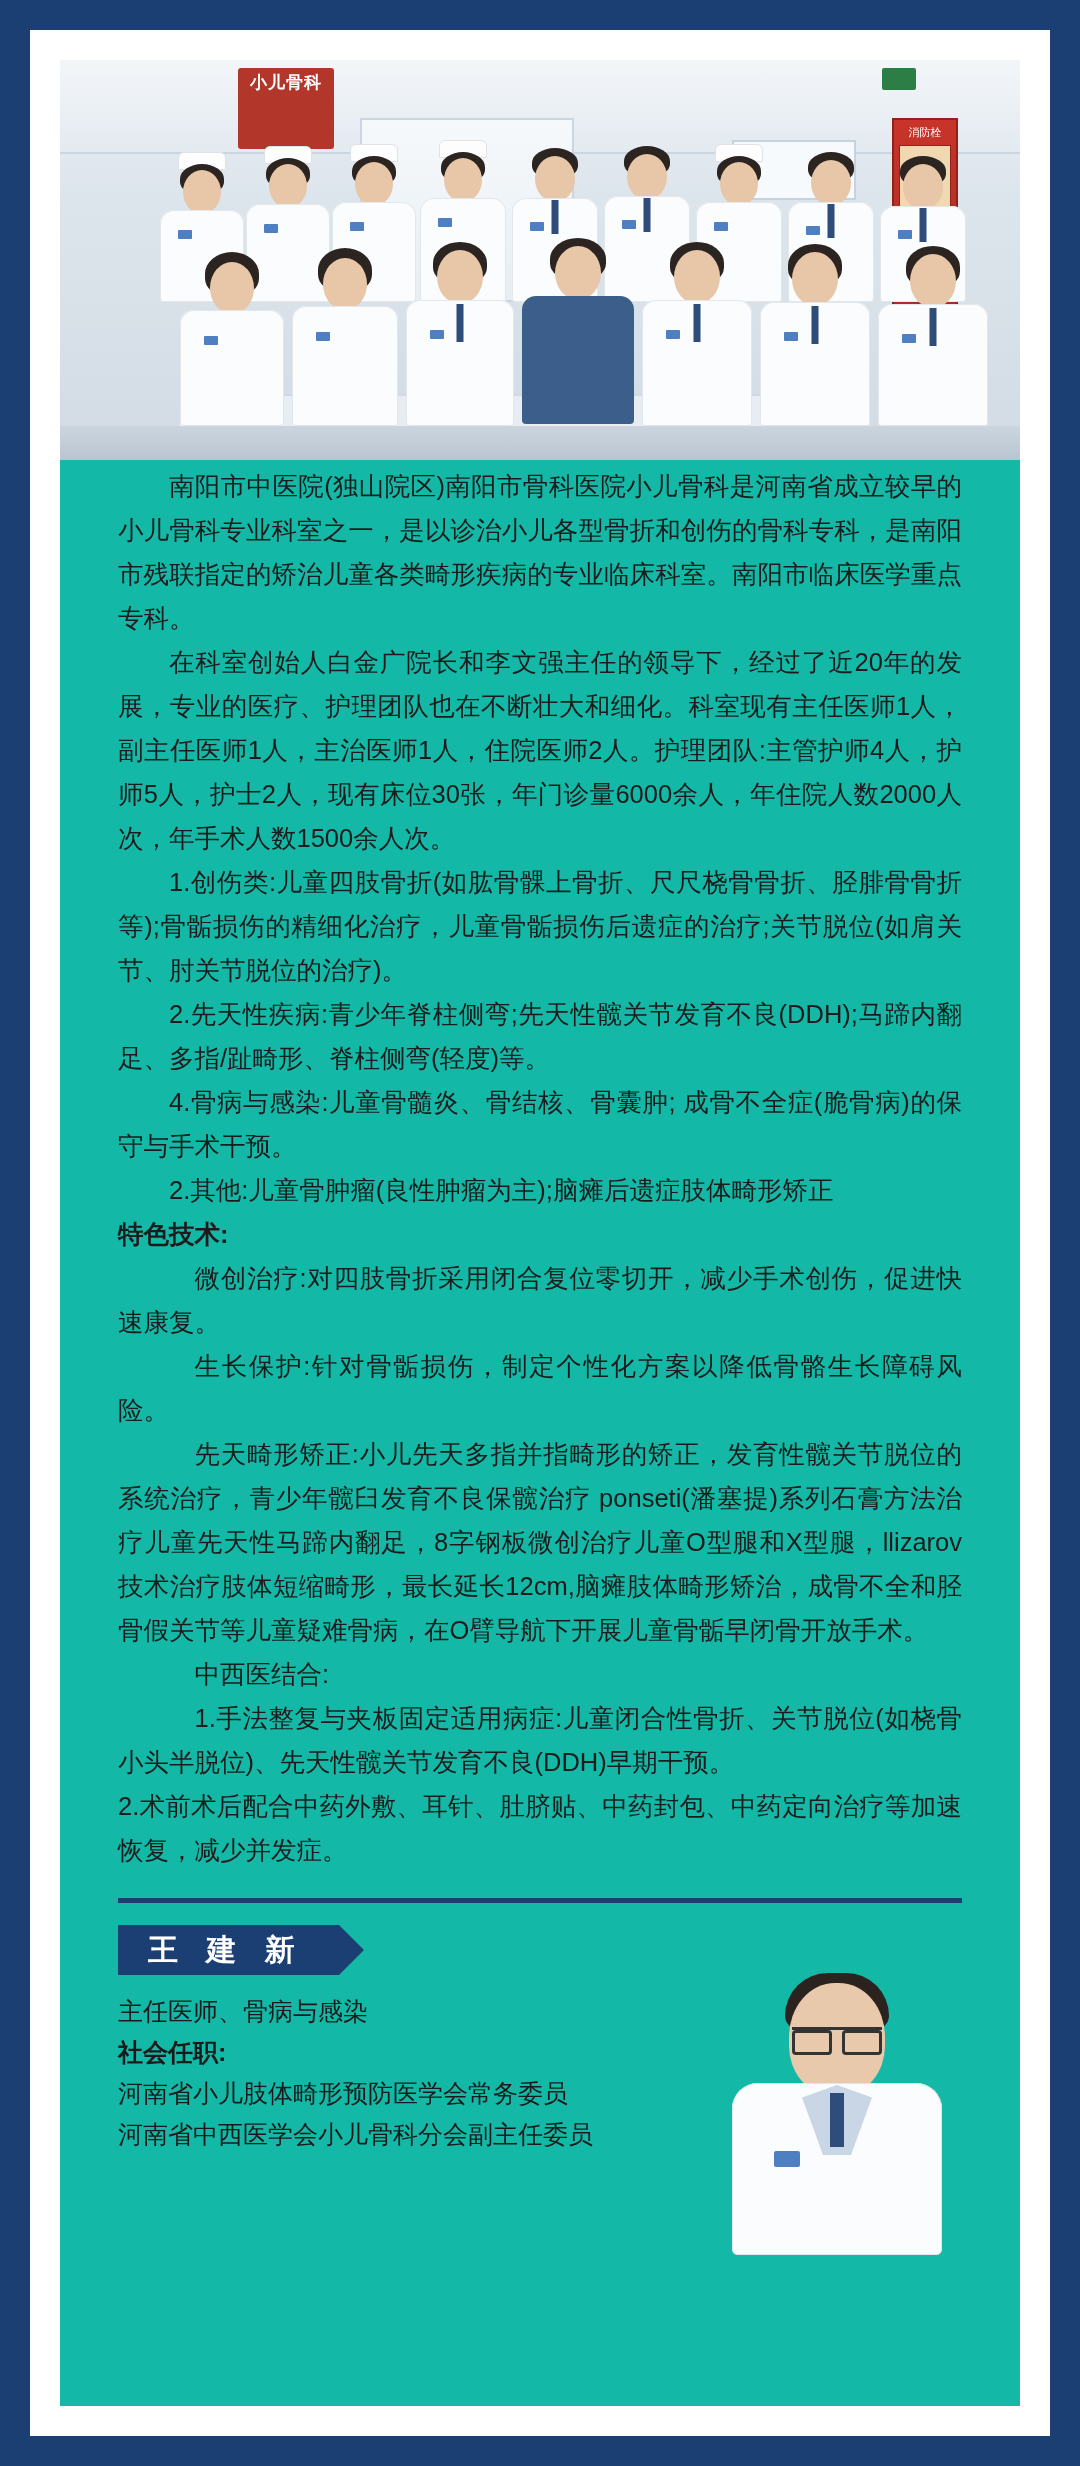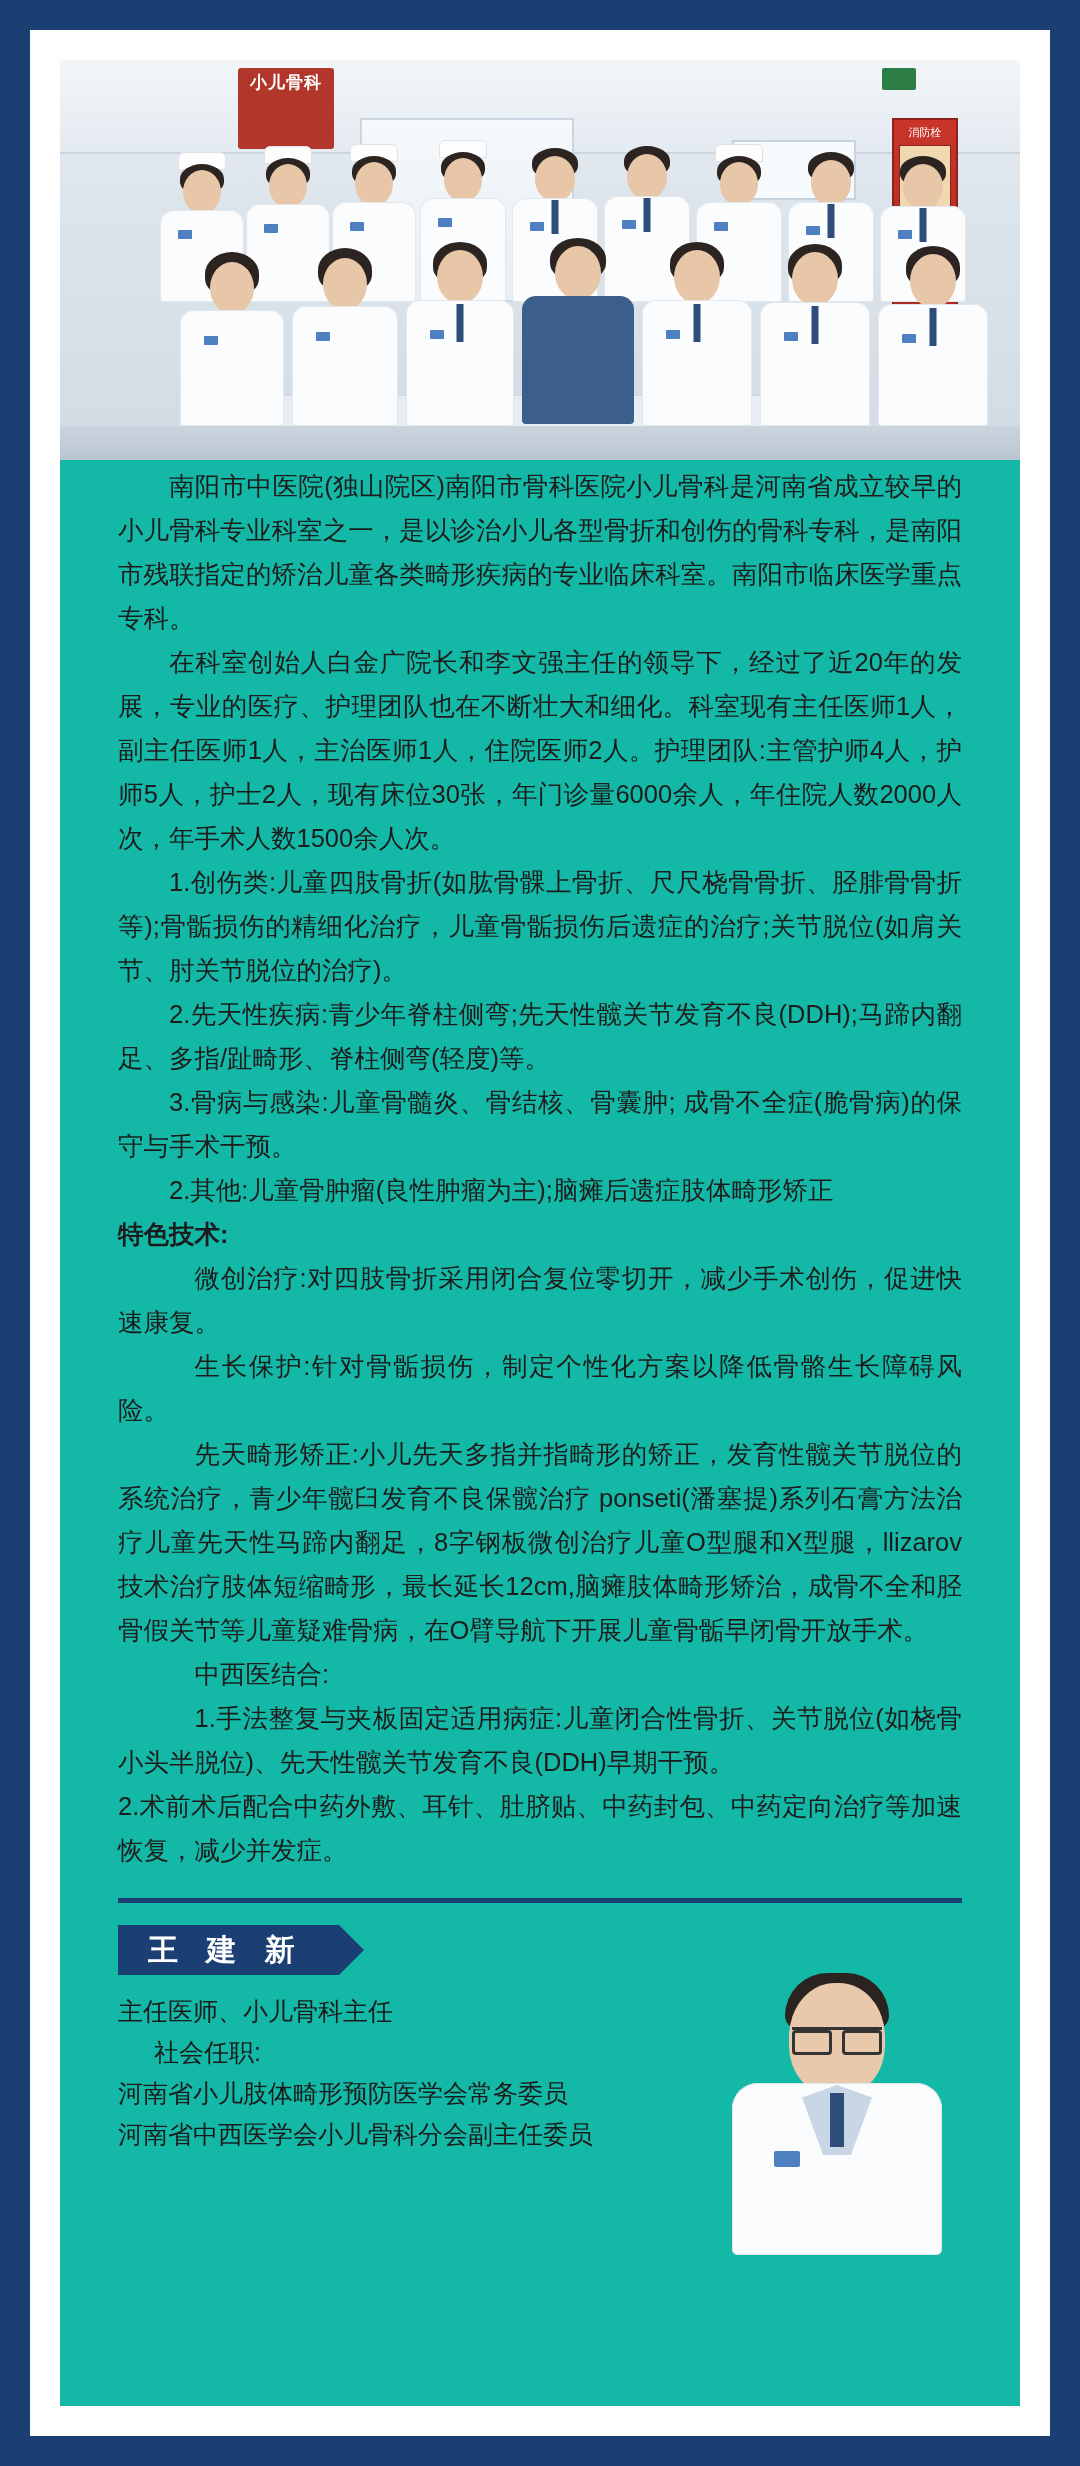--- a/index.html
+++ b/index.html
@@ -136,21 +136,21 @@
     padding:0 34px 0 30px;letter-spacing:10px;
   }
   .name-tag:after{
     content:"";position:absolute;right:-25px;top:0;
     border-top:25px solid transparent;border-bottom:25px solid transparent;
     border-left:25px solid #1b3f73;
   }
   .doc-lines{
     margin-top:16px;font-size:25px;line-height:41px;width:700px;
   }
-  .doc-lines .hd{font-weight:normal;margin-left:36px;}
+  .doc-lines .hd{font-weight:bold;}
   .doc-photo{
     position:absolute;right:0;top:40px;width:250px;height:290px;
   }
   .doc-photo .dhead{position:absolute;left:50%;transform:translateX(-50%);top:18px;width:96px;height:112px;border-radius:48% 48% 44% 44%;background:#e9c9ab;}
   .doc-photo .dhair{position:absolute;left:50%;transform:translateX(-50%);top:8px;width:104px;height:56px;border-radius:52px 52px 16px 16px;background:#2b2320;}
   .doc-photo .dglass{position:absolute;left:50%;transform:translateX(-50%);top:62px;width:90px;height:20px;border-top:3px solid #333;}
   .doc-photo .dglass:before,.doc-photo .dglass:after{content:"";position:absolute;top:0;width:34px;height:19px;border:3px solid #333;border-radius:4px;}
   .doc-photo .dglass:before{left:0;}
   .doc-photo .dglass:after{right:0;}
   .doc-photo .dcoat{position:absolute;left:50%;transform:translateX(-50%);top:118px;width:210px;height:172px;background:#fbfcfd;border-radius:26px 26px 6px 6px;box-shadow:inset 0 0 0 1px #e1e6eb;}
@@ -291,40 +291,40 @@
       <div class="floor"></div>
     </div>
 
 
     <div class="content">
       <p class="indent">南阳市中医院(独山院区)南阳市骨科医院小儿骨科是河南省成立较早的小儿骨科专业科室之一，是以诊治小儿各型骨折和创伤的骨科专科，是南阳市残联指定的矫治儿童各类畸形疾病的专业临床科室。南阳市临床医学重点专科。</p>
       <p class="indent">在科室创始人白金广院长和李文强主任的领导下，经过了近20年的发展，专业的医疗、护理团队也在不断壮大和细化。科室现有主任医师1人，副主任医师1人，主治医师1人，住院医师2人。护理团队:主管护师4人，护师5人，护士2人，现有床位30张，年门诊量6000余人，年住院人数2000人次，年手术人数1500余人次。</p>
 
       <p class="indent">1.创伤类:儿童四肢骨折(如肱骨髁上骨折、尺尺桡骨骨折、胫腓骨骨折等);骨骺损伤的精细化治疗，儿童骨骺损伤后遗症的治疗;关节脱位(如肩关节、肘关节脱位的治疗)。</p>
       <p class="indent">2.先天性疾病:青少年脊柱侧弯;先天性髋关节发育不良(DDH);马蹄内翻足、多指/趾畸形、脊柱侧弯(轻度)等。</p>
-      <p class="indent">3.骨病与感染:儿童骨髓炎、骨结核、骨囊肿; 成骨不全症(脆骨病)的保守与手术干预。</p>
+      <p class="indent">4.骨病与感染:儿童骨髓炎、骨结核、骨囊肿; 成骨不全症(脆骨病)的保守与手术干预。</p>
       <p class="indent">2.其他:儿童骨肿瘤(良性肿瘤为主);脑瘫后遗症肢体畸形矫正</p>
 
       <p class="lead">特色技术:</p>
       <p class="indent3">微创治疗:对四肢骨折采用闭合复位零切开，减少手术创伤，促进快速康复。</p>
       <p class="indent3">生长保护:针对骨骺损伤，制定个性化方案以降低骨骼生长障碍风险。</p>
       <p class="indent3">先天畸形矫正:小儿先天多指并指畸形的矫正，发育性髋关节脱位的系统治疗，青少年髋臼发育不良保髋治疗 ponseti(潘塞提)系列石膏方法治疗儿童先天性马蹄内翻足，8字钢板微创治疗儿童O型腿和X型腿，llizarov技术治疗肢体短缩畸形，最长延长12cm,脑瘫肢体畸形矫治，成骨不全和胫骨假关节等儿童疑难骨病，在O臂导航下开展儿童骨骺早闭骨开放手术。</p>
 
       <p class="indent3">中西医结合:</p>
       <p class="indent3">1.手法整复与夹板固定适用病症:儿童闭合性骨折、关节脱位(如桡骨小头半脱位)、先天性髋关节发育不良(DDH)早期干预。</p>
       <p>2.术前术后配合中药外敷、耳针、肚脐贴、中药封包、中药定向治疗等加速恢复，减少并发症。</p>
     </div>
 
     <div class="doctor-sep"></div>
 
     <div class="doctor">
       <div class="name-tag">王 建 新</div>
 
       <div class="doc-lines">
-        <div>主任医师、小儿骨科主任</div>
+        <div>主任医师、骨病与感染</div>
         <div class="hd">社会任职:</div>
         <div>河南省小儿肢体畸形预防医学会常务委员</div>
         <div>河南省中西医学会小儿骨科分会副主任委员</div>
 
       </div>
 
       
 
       <div class="doc-photo">
         <div class="dhair"></div>

